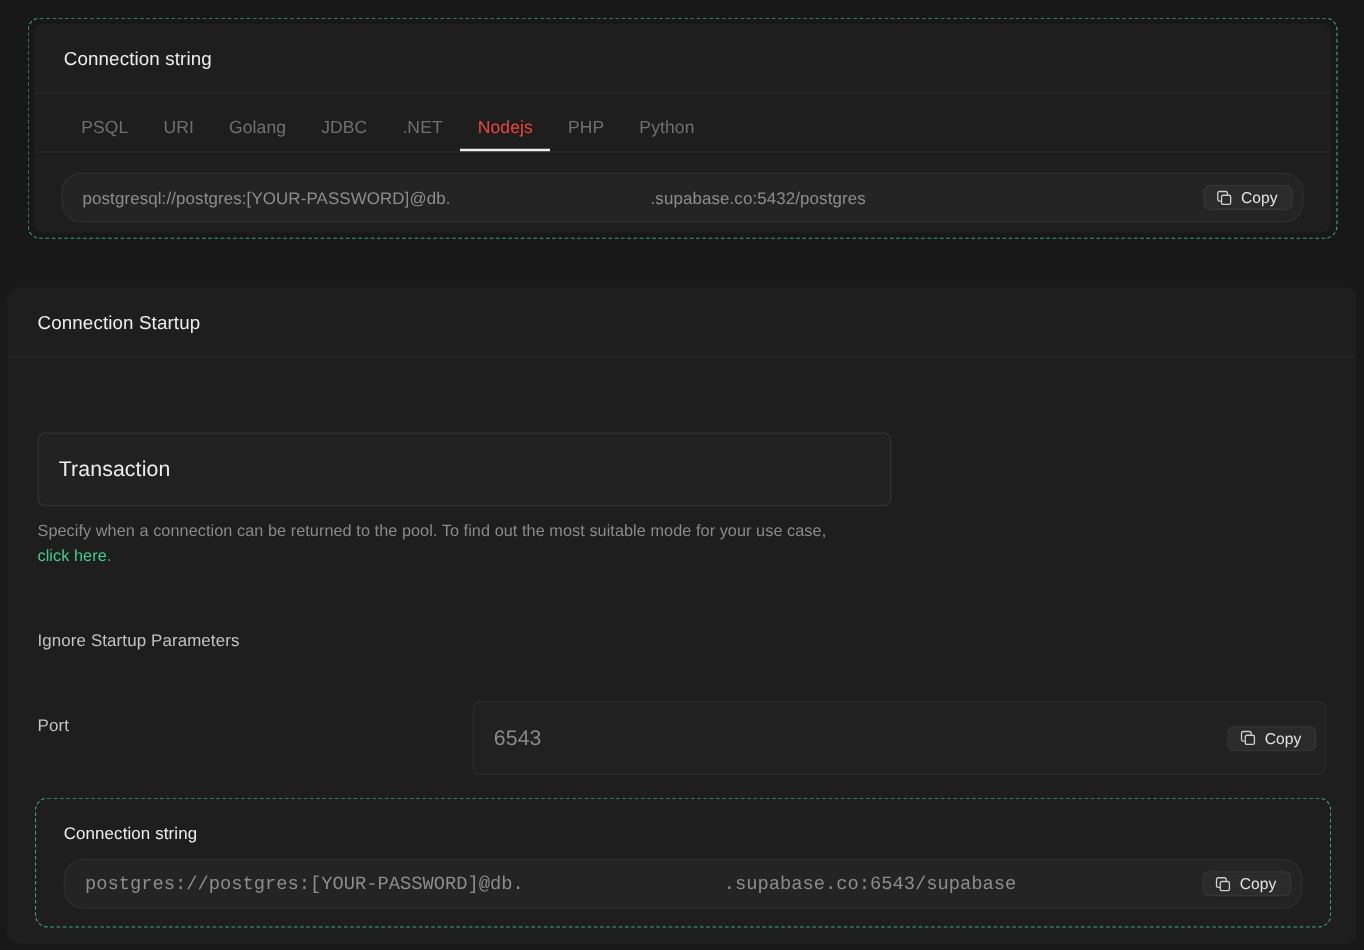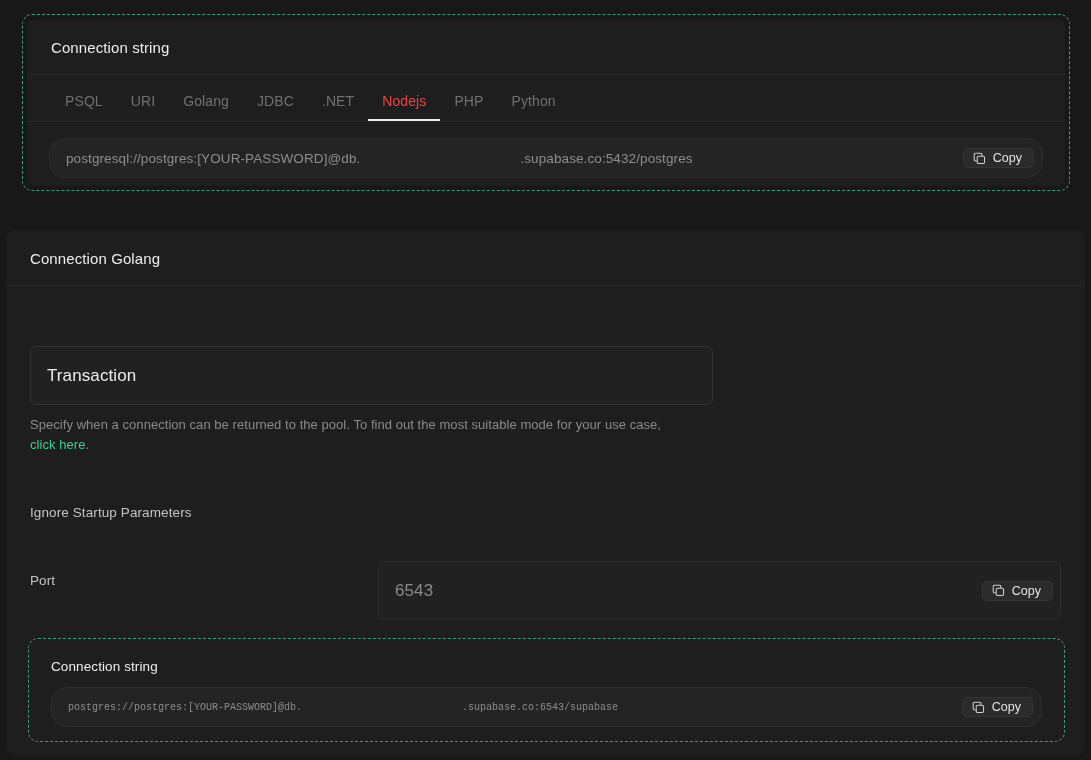--- a/index.html
+++ b/index.html
@@ -99,21 +99,21 @@
   .conn-text {
     font-size: 13.5px;
     color: #8d8d8d;
     letter-spacing: .1px;
     white-space: pre;
     flex: 0 0 auto;
   }
 
   .conn-text.mono {
     font-family: "Liberation Mono", "DejaVu Sans Mono", monospace;
-    font-size: 10px;
+    font-size: 15px;
     letter-spacing: 0;
     text-align: center;
   }
 
   .conn-gap {
     display: inline-block;
     width: 160px;
   }
 
   
@@ -288,21 +288,21 @@
           </button>
         </div>
       </div>
 
     </div>
   </div>
 
   <div class="pooling-panel">
 
     <div class="panel-header">
-      <div class="panel-title">Connection Golang</div>
+      <div class="panel-title">Connection Startup</div>
     </div>
 
     <div class="pooling-body">
 
       <div class="form-row" style="padding-top:60px;">
         <div class="form-control">
           <input class="text-input" type="text" value="Transaction" style="">
           <div class="helper">
             <span>Specify when a connection can be returned to the pool. To find out the most suitable mode for your use case, </span><a href="#">click here</a><span>.</span>
           </div>

